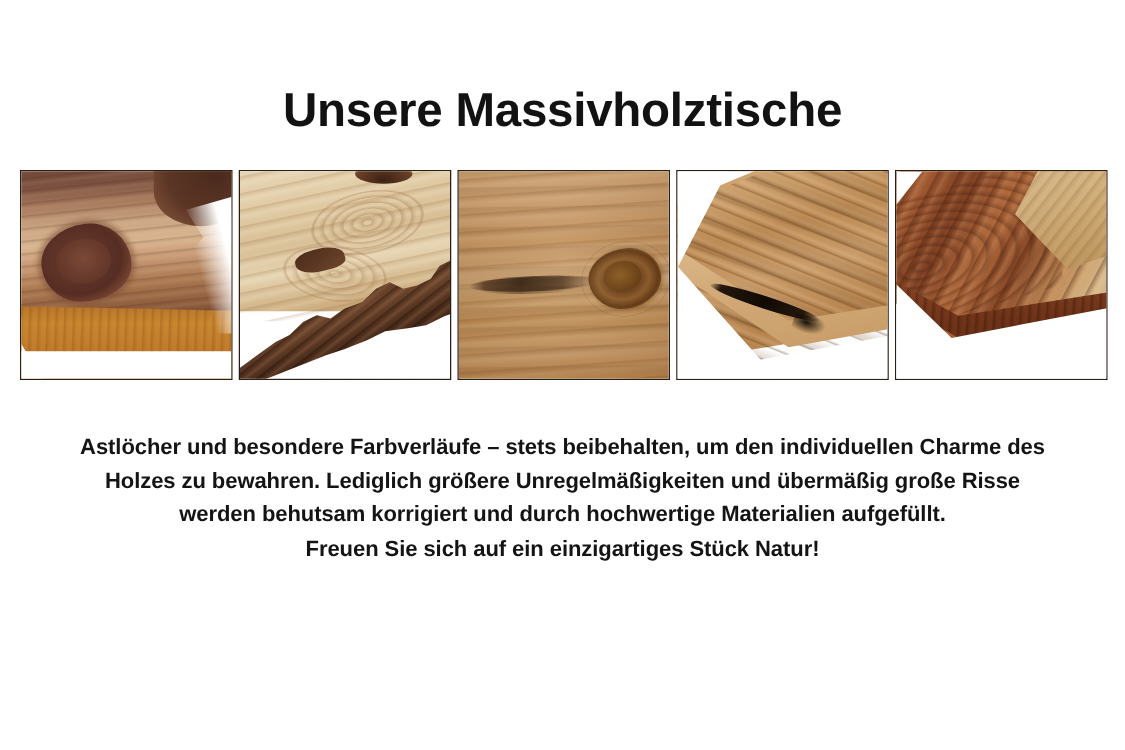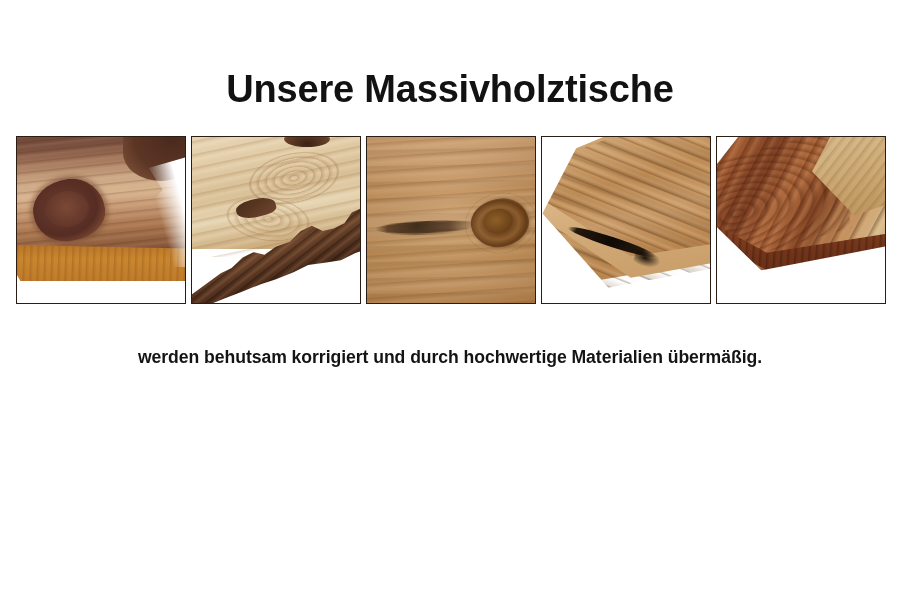--- a/index.html
+++ b/index.html
@@ -460,16 +460,19 @@
         <div class="p5-edge"></div>
         <div class="p5-edge-tex"></div>
         <div class="p5-white-l"></div>
         <div class="p5-white-b"></div>
       </div>
     </div>
 
   </div>
 
   <div id="body-copy">
-    <p>werden behutsam korrigiert und durch hochwertige Materialien übermäßig.</p>
+    <p>Astlöcher und besondere Farbverläufe – stets beibehalten, um den individuellen Charme des</p>
+    <p>Holzes zu bewahren. Lediglich größere Unregelmäßigkeiten und übermäßig große Risse</p>
+    <p>werden behutsam korrigiert und durch hochwertige Materialien aufgefüllt.</p>
+    <p>Freuen Sie sich auf ein einzigartiges Stück Natur!</p>
   </div>
 
 </div>
 
 </body></html>

